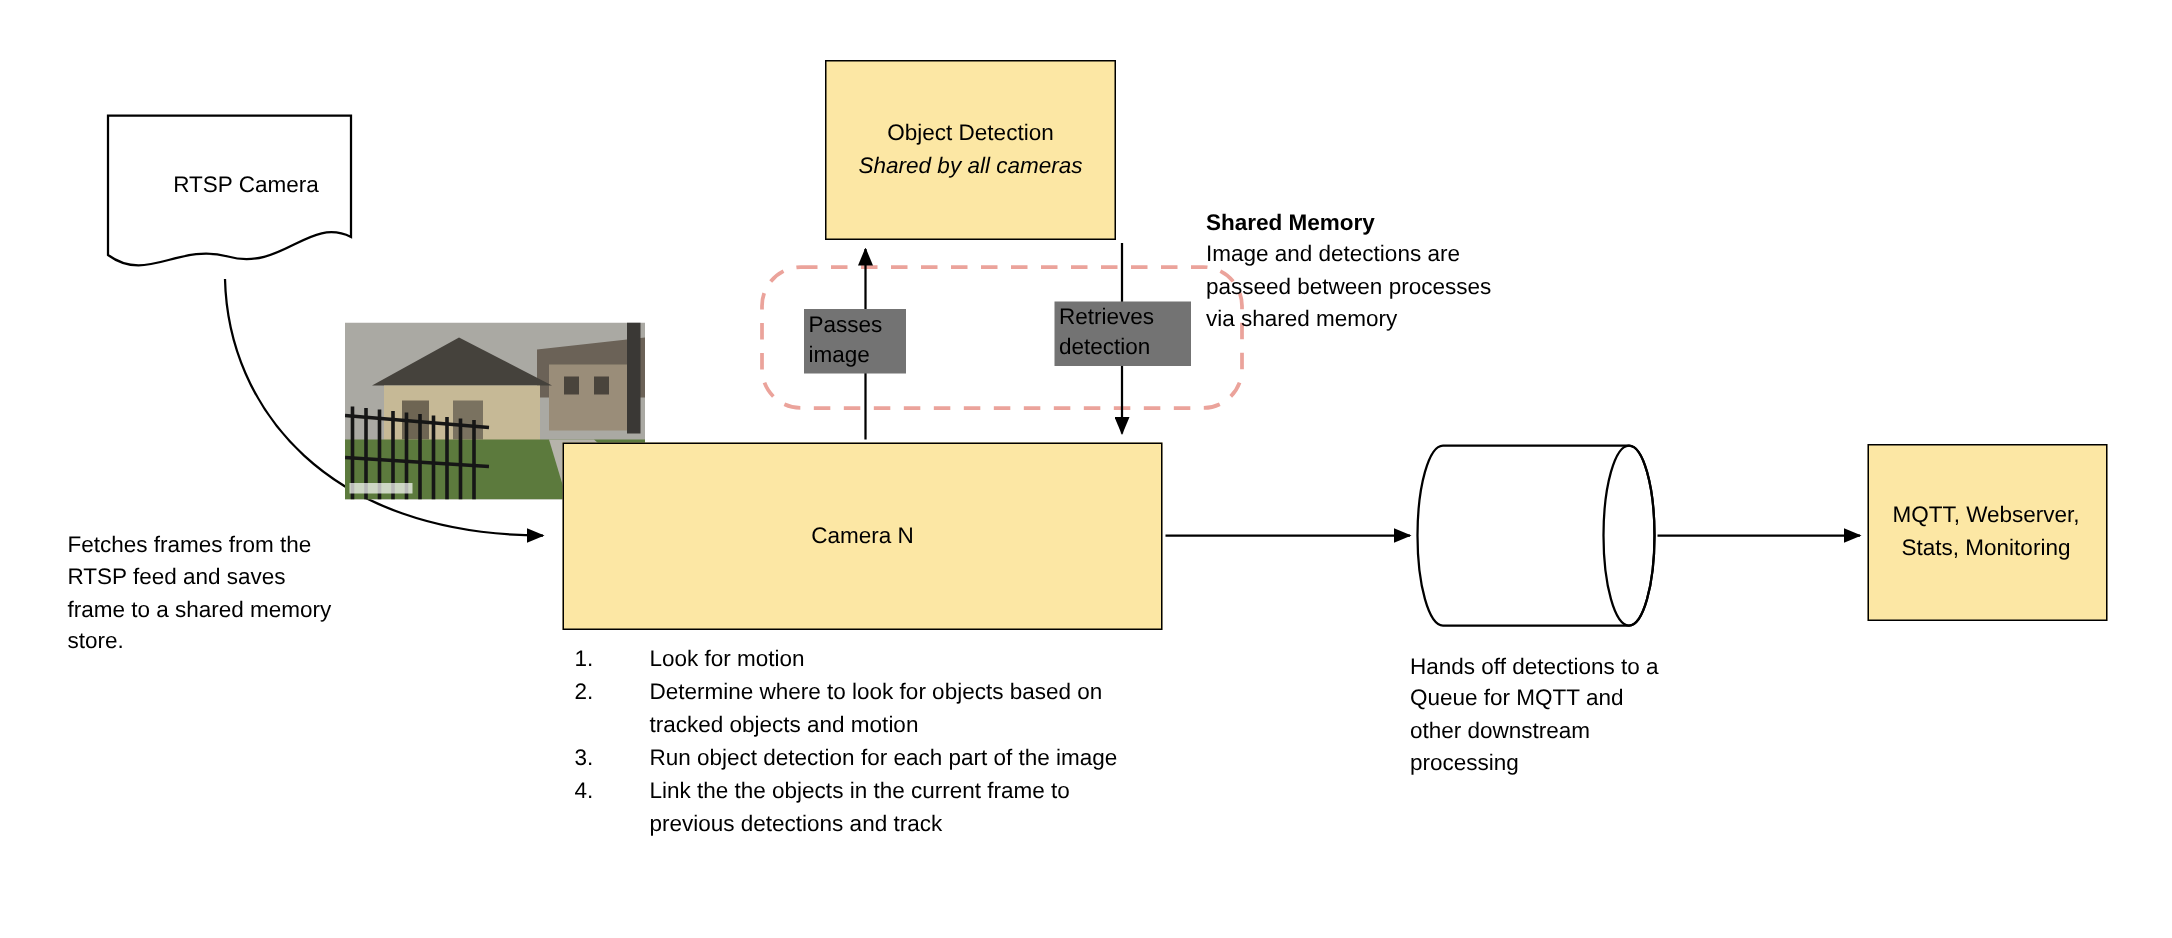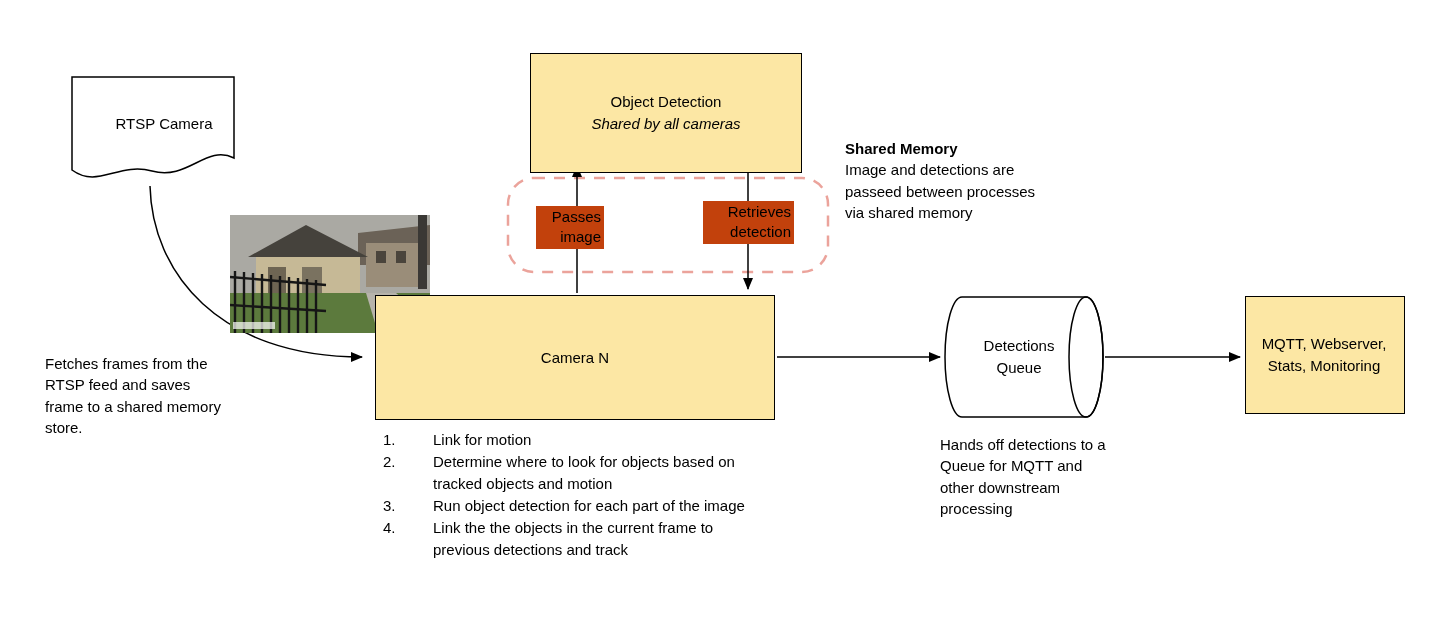--- a/index.html
+++ b/index.html
@@ -12,31 +12,31 @@
   .layer { position:absolute; left:0; top:0; }
   .box {
     position:absolute;
     background:var(--box_fill,#FCE7A4);
     border:1px solid var(--box_border,#000);
     display:flex; flex-direction:column; align-items:center; justify-content:center;
     font-size:15px; line-height:1.45; text-align:center;
   }
   .note { position:absolute; font-size:15px; line-height:1.42; }
   .edge-label {
-    position:absolute; background:#c2410c; font-size:15px; line-height:1.35;
-    text-align:right; padding:1px 3px;
+    position:absolute; background:#737373; font-size:15px; line-height:1.35;
+    text-align:left; padding:1px 3px;
   }
   .shape-label { position:absolute; display:flex; align-items:center; justify-content:center; font-size:15px;padding-left:22px; }
   .italic { font-style:italic; }
   .bold { font-weight:bold; }
   .steps { position:absolute; left:383px; top:429px; font-size:15px; line-height:1.47; }
   .step-row { display:flex; }
   .step-num { flex:0 0 50px; width:50px; }
   .step-text { width:312px; }
-  .sm-note { position:absolute; left:845px; top:138px; width:200px; font-size:15px; line-height:1.42; }
+  .sm-note { position:absolute; left:804px; top:138px; width:200px; font-size:15px; line-height:1.42; }
   .cam-img { position:absolute; left:230px; top:215px; width:200px; height:118px; }
 </style>
 </head>
 <body>
 
 <div class="canvas">
 
   <svg class="layer" width="1448" height="625" viewBox="0 0 1448 625">
     <defs>
       <marker id="ah" viewBox="0 0 12 10" markerWidth="12" markerHeight="10" refX="11" refY="5" orient="auto" markerUnits="userSpaceOnUse">
@@ -89,57 +89,56 @@
       <line x1="41" y1="60" x2="41" y2="118"></line>
       <line x1="50" y1="61" x2="50" y2="118"></line>
       <line x1="59" y1="62" x2="59" y2="118"></line>
       <line x1="68" y1="63" x2="68" y2="118"></line>
       <line x1="77" y1="64" x2="77" y2="118"></line>
       <line x1="86" y1="65" x2="86" y2="118"></line>
     </g>
     <rect x="3" y="107" width="42" height="7" fill="#ffffff" opacity="0.7"></rect>
   </svg>
 
-  <div class="box" style="left:530px; top:40px; width:272px; height:120px;margin-top:13px;">
+  <div class="box" style="left:550px; top:40px; width:194px; height:120px;">
     <div>Object Detection</div>
     <div class="italic">Shared by all cameras</div>
   </div>
 
   <div class="edge-label" style="left:536px; top:206px; width:68px;">Passes image</div>
   <div class="edge-label" style="left:703px; top:201px; width:91px;">Retrieves detection</div>
 
   <div class="sm-note">
     <div class="bold">Shared Memory</div>
     <div>Image and detections are passeed between processes via shared memory</div>
   </div>
 
   <div class="box" style="left:375px; top:295px; width:400px; height:125px;">
     <div>Camera N</div>
   </div>
 
   <div class="steps">
     <div class="step-row">
       <div class="step-num">1.</div>
-      <div class="step-text">Link for motion</div>
+      <div class="step-text">Look for motion</div>
     </div>
     <div class="step-row">
       <div class="step-num">2.</div>
       <div class="step-text">Determine where to look for objects based on tracked objects and motion</div>
     </div>
     <div class="step-row">
       <div class="step-num">3.</div>
       <div class="step-text">Run object detection for each part of the image</div>
     </div>
     <div class="step-row">
       <div class="step-num">4.</div>
       <div class="step-text">Link the the objects in the current frame to previous detections and track</div>
     </div>
   </div>
 
-  <div class="shape-label" style="left:958px; top:325px; width:100px; height:64px; text-align:center; line-height:1.45;">Detections Queue</div>
 
   <div class="note" style="left:940px; top:434px; width:176px;">Hands off detections to a Queue for MQTT and other downstream processing</div>
 
   <div class="box" style="left:1245px; top:296px; width:160px; height:118px; align-items:flex-start; text-align:center; padding:0 8px;">
     <div style="width:140px;">MQTT, Webserver, Stats, Monitoring</div>
   </div>
 
 </div>
 
 </body></html>

